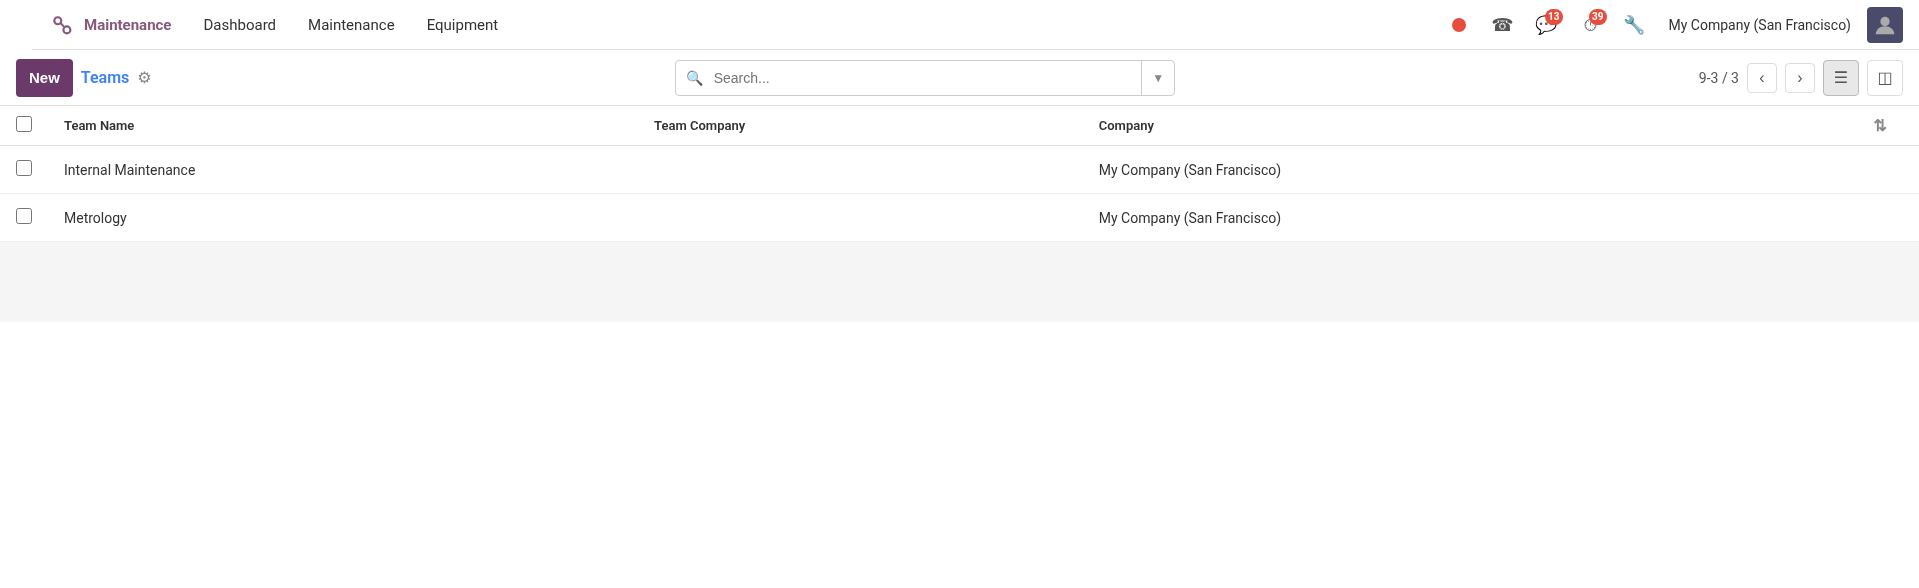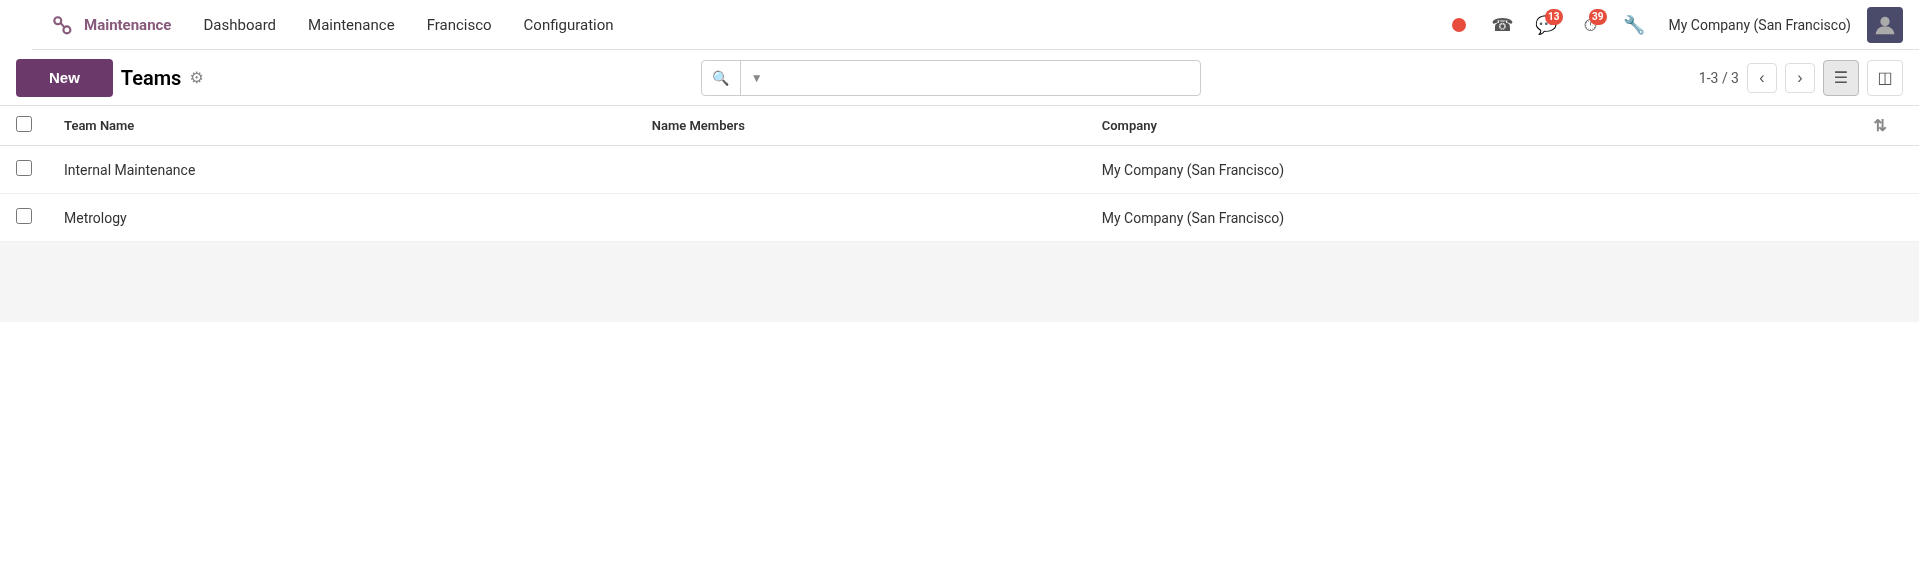--- a/index.html
+++ b/index.html
@@ -133,37 +133,37 @@
       background: #fff;
       border-bottom: 1px solid #e0e0e0;
       gap: 8px;
     }
 
     .btn-new {
       background: #6b3a6b;
       color: #fff;
       border: none;
       border-radius: 4px;
-      padding: 8px 33px;
+      padding: 8px 13px;
       font-size: 15px;
       font-weight: 600;
       cursor: pointer;
       height: 38px;
     }
 
     .page-title-area {
       display: flex;
       align-items: center;
       gap: 8px;
     }
 
     .page-title {
-      font-size: 20px;
+      font-size: 16px;
       font-weight: 600;
-      color: #000000;
+      color: #3b82f6;
     }
 
     .gear-icon {
       color: #888;
       cursor: pointer;
       font-size: 16px;
     }
 
     .search-area {
       flex: 1;
@@ -337,22 +337,21 @@
       <circle cx="14" cy="14" r="5" stroke="#875a7b" stroke-width="3" fill="none"></circle>
       <circle cx="27" cy="27" r="5" stroke="#875a7b" stroke-width="3" fill="none"></circle>
       <line x1="18" y1="17" x2="23" y2="23" stroke="#875a7b" stroke-width="3"></line>
     </svg>
     <span>Maintenance</span>
   </div>
 
   <div class="nav-links">
     <a class="nav-link">Dashboard</a>
     <a class="nav-link">Maintenance</a>
-    <a class="nav-link">Francisco</a>
-    <a class="nav-link">Configuration</a>
+    <a class="nav-link">Equipment</a>
   </div>
 
   <div class="nav-right">
 
     <div class="nav-icon-btn">
       <span style="width:14px;height:14px;background:#e74c3c;border-radius:50%;display:block;"></span>
     </div>
 
     <div class="nav-icon-btn">
       <span style="font-size:18px;">☎</span>
@@ -388,46 +387,47 @@
   <button class="btn-new">New</button>
 
   <div class="page-title-area">
     <span class="page-title">Teams</span>
     <span class="gear-icon">⚙</span>
   </div>
 
   <div class="search-area">
     <div class="search-wrapper">
       <span class="search-icon-inner">🔍</span>
+      <input class="search-input" type="text" placeholder="Search..." style="">
       <button class="search-dropdown-btn">▼</button>
     </div>
   </div>
 
   <div class="pagination-area">
-    <span class="pagination-text">1-3 / 3</span>
+    <span class="pagination-text">9-3 / 3</span>
     <button class="pagination-btn">‹</button>
     <button class="pagination-btn">›</button>
     <div class="view-btn active">
       <span>☰</span>
     </div>
     <div class="view-btn">
       <span>◫</span>
     </div>
   </div>
 </div>
 
 <div class="table-area">
   <table>
     <thead>
       <tr>
         <th>
           <input type="checkbox" class="header-checkbox" style="">
         </th>
         <th>Team Name</th>
-        <th>Name Members</th>
+        <th>Team Company</th>
         <th>Company</th>
         <th class="col-adjust">
           <span class="adjust-icon">⇅</span>
         </th>
       </tr>
     </thead>
     <tbody>
 
       <tr>
         <td>

